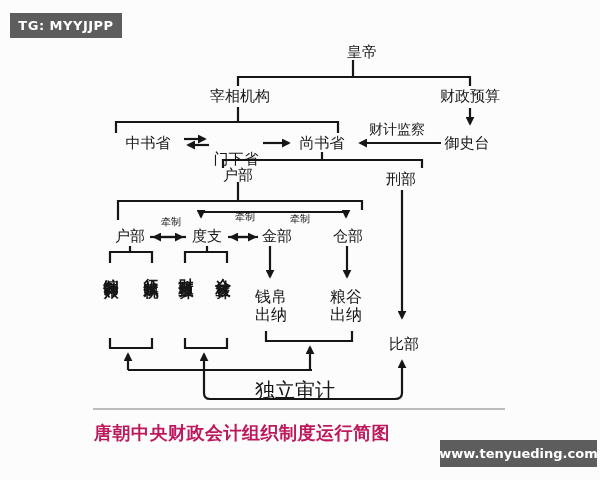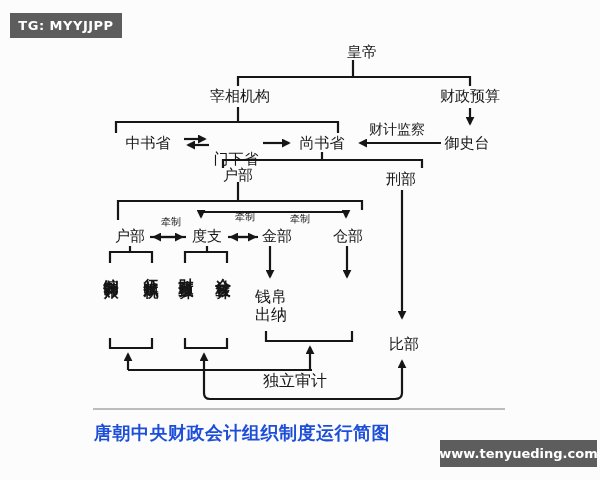--- a/index.html
+++ b/index.html
@@ -28,21 +28,21 @@
     writing-mode:vertical-rl;text-orientation:upright;
     font-size:15px;font-weight:bold;letter-spacing:2px;line-height:18px;
     height:76px;
   }
   .two{
     transform:translateX(-50%);width:36px;white-space:normal;word-break:break-all;
     text-align:center;line-height:18px;font-size:16px;
   }
   .caption{
     position:absolute;left:94px;top:421px;
-    font-size:18px;font-weight:bold;letter-spacing:.5px;color:#1d4ed8;
+    font-size:18px;font-weight:bold;letter-spacing:.5px;color:#be185d;
   }
   .separator{
     position:absolute;left:93px;top:408px;width:412px;height:2px;background:#bcbcbc;
   }
 </style>
 </head>
 <body>
 
 <div class="stage">
 
@@ -124,20 +124,21 @@
   <div class="nd sm" style="left:171px;top:217px">牵制</div>
   <div class="nd sm" style="left:245px;top:212px">牵制</div>
   <div class="nd sm" style="left:300px;top:214px">牵制</div>
 
   <div class="vcol" style="left:111px;top:266px">编制计账</div>
   <div class="vcol" style="left:151px;top:266px">征收赋税</div>
   <div class="vcol" style="left:186px;top:266px">财政预算</div>
   <div class="vcol" style="left:223px;top:266px">会计核算</div>
 
   <div class="nd two" style="left:271px;top:288px">钱帛出纳</div>
+  <div class="nd two" style="left:346px;top:288px">粮谷出纳</div>
 
   <div class="nd" style="left:404px;top:337px">比部</div>
-  <div class="nd" style="left:295px;top:373px;font-size:16px">独立审计</div>
+  <div class="nd" style="left:295px;top:383px;font-size:20px">独立审计</div>
 
   <div class="separator"></div>
   <div class="caption">唐朝中央财政会计组织制度运行简图</div>
 
 </div>
 
 </body></html>

